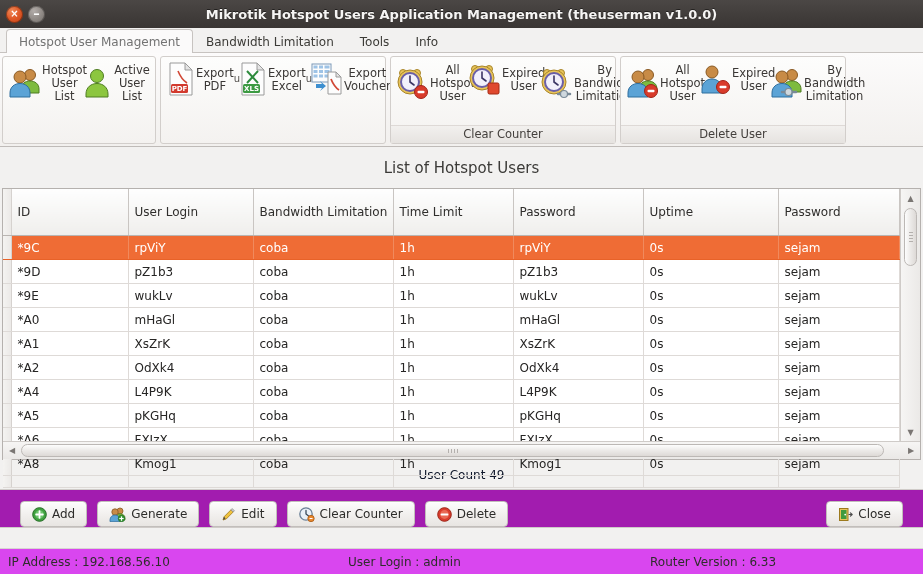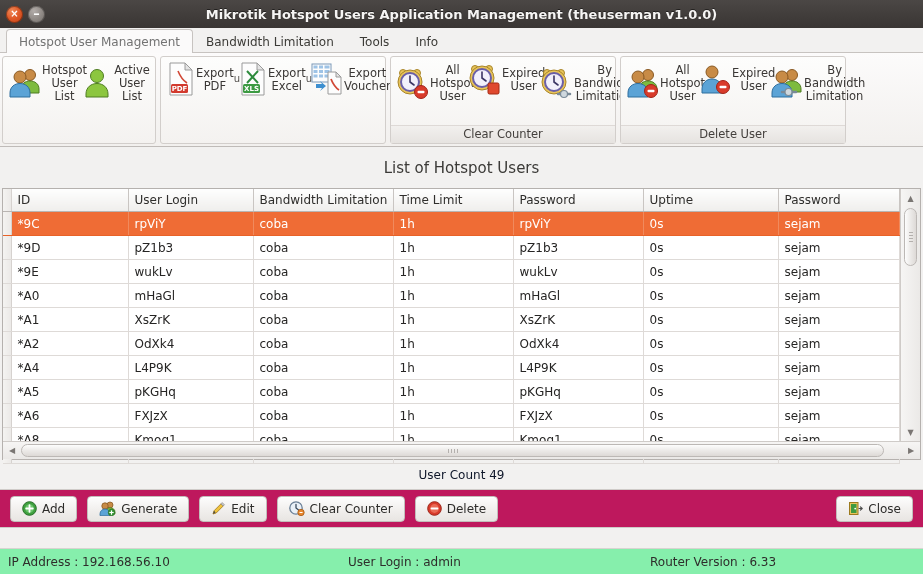--- a/index.html
+++ b/index.html
@@ -119,21 +119,21 @@
   }
   .table-scroll-area { display: flex; flex: 1; min-height: 0; }
   .table-main { flex: 1; min-width: 0; display: flex; flex-direction: column; }
 
   table.users { width: 100%; border-collapse: collapse; table-layout: fixed; }
   table.users th {
     background: linear-gradient(to bottom, #fefefe 0%, #efeeec 100%);
     border-right: 1px solid #c9c5c2;
     border-bottom: 1px solid #b9b5b2;
     font-weight: normal; font-size: 12px; color: #2f2e2c;
-    text-align: left; padding: 4px 6px; height: 22px;
+    text-align: left; padding: 16px 6px; height: 22px;
     white-space: nowrap; overflow: hidden;
   }
   table.users td {
     border-right: 1px solid #dedad7;
     border-bottom: 1px solid #dedad7;
     padding: 3px 6px; height: 24px;
     font-size: 12px; color: #262524;
     white-space: nowrap; overflow: hidden;
   }
   table.users td.rowhandle, table.users th.rowhandle {
@@ -194,40 +194,40 @@
 
   .user-count {
     text-align: center; font-size: 12px; color: #0f172a;
     padding: 8px 0 7px 0;
     border-bottom: 1px solid #cfcbc8;
   }
 
   
   .buttonbar {
     flex: 0 0 38px; height: 38px;
-    display: flex; align-items: center;
-    padding: 0 10px;
+    display: flex; align-items: flex-end;
+    padding: 0 20px;
     border-bottom: 1px solid #cfcbc8;
-    background: #be185d;
+    background: #a21caf;
   }
   .btn {
     height: 26px; min-width: 64px;
     display: inline-flex; align-items: center; gap: 5px;
     padding: 0 11px; margin-right: 10px;
     background: linear-gradient(to bottom, #fdfdfd 0%, #f1efed 55%, #e8e5e2 100%);
     border: 1px solid #c2bebb; border-radius: 4px;
     font-size: 12px; color: #2d2c2a; cursor: default;
     box-shadow: 0 1px 0 rgba(255,255,255,.8) inset;
   }
   .btn.right { margin-left: auto; margin-right: 0; }
 
   
   .statusbar {
     flex: 0 0 26px; height: 26px;
-    background: #86efac;
+    background: #d946ef;
     border-top: 1px solid #d8d4d1;
     display: flex; align-items: center;
     font-size: 12px; color: #2e2d2b;
     position: relative;
   }
   .statusbar .s1 { position: absolute; left: 8px; }
   .statusbar .s2 { position: absolute; left: 348px; }
   .statusbar .s3 { position: absolute; left: 650px; }
 
   

